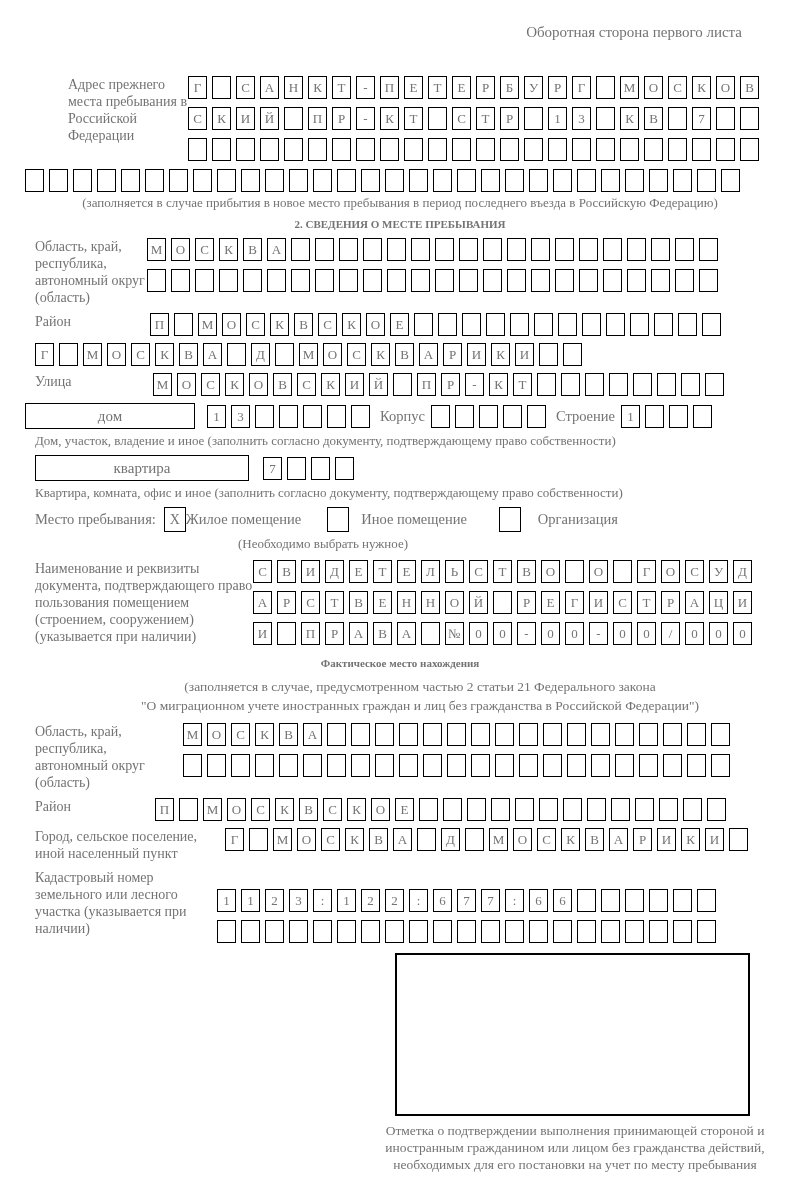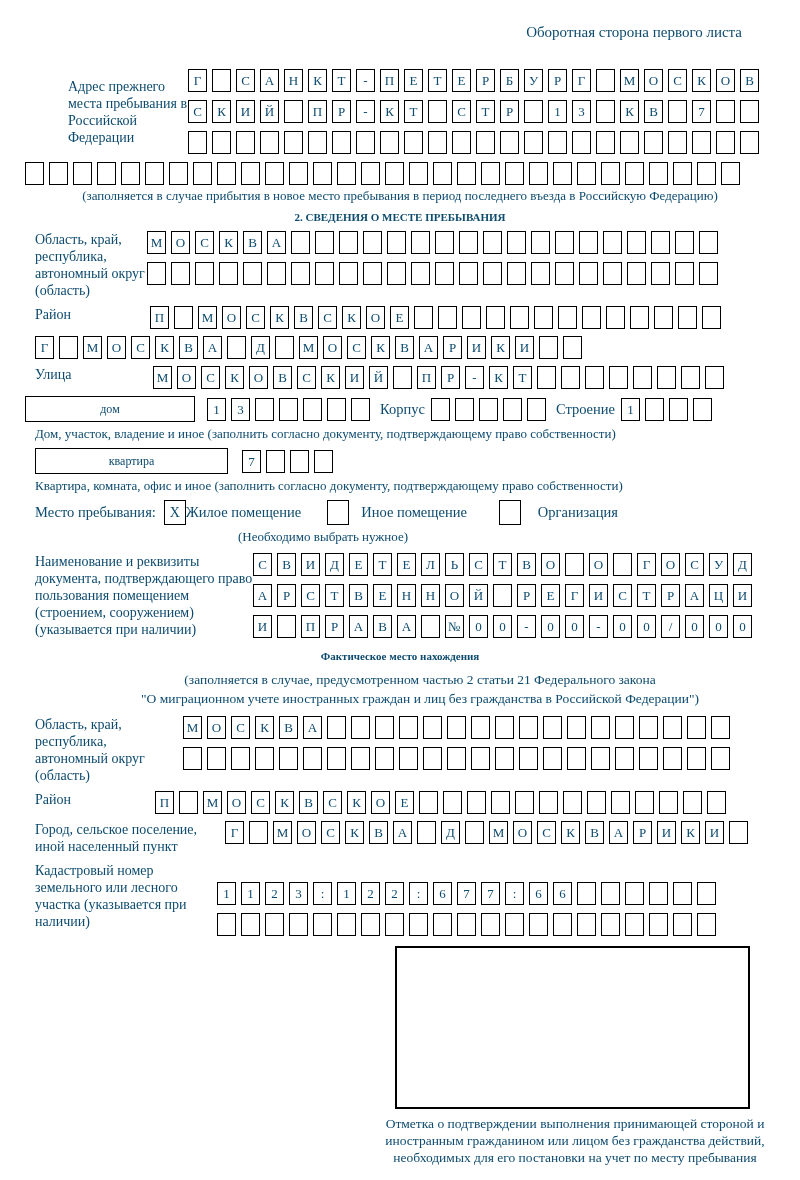--- a/index.html
+++ b/index.html
@@ -1,54 +1,54 @@
 <!DOCTYPE html>
 <html><head>
 <meta charset="utf-8">
 <style>
   html,body{margin:0;padding:0;background:#fff;}
   .page{position:relative;width:800px;height:1180px;overflow:hidden;background:#fff;
-        color:#0c4a6e;font-family:"Liberation Serif","DejaVu Serif",serif;}
+        color:#737373;font-family:"Liberation Serif","DejaVu Serif",serif;}
   .hdr{padding:24px 58px 0 0;text-align:right;font-size:15px;}
   .field{display:flex;align-items:flex-start;margin-left:35px;margin-bottom:7px;}
   .flabel{font-size:14px;line-height:17px;flex:0 0 auto;}
   .w120{width:120px;} .w112{width:112px;} .w115{width:115px;} .w135{width:135px;}
   .w118{width:118px;} .w218{width:218px;} .w148{width:148px;} .w190{width:190px;} .w182{width:182px;}
   .rows{display:flex;flex-direction:column;gap:8px;}
   .row{display:flex;gap:5px;}
   .cell{box-sizing:border-box;width:19px;height:23px;border:1.5px solid #000;
         display:flex;align-items:center;justify-content:center;
         font-size:13px;line-height:1;flex:0 0 auto;background:#fff;}
   .fullrow{margin:8px 0 3px 25px;}
   .caption{font-size:13px;line-height:16px;}
   .center{text-align:center;}
   .sec-title{font-weight:bold;font-size:11px;text-align:center;margin:7px 0 8px 0;}
   .wide-box{box-sizing:border-box;border:1.5px solid #000;height:26px;display:flex;
-            align-items:center;justify-content:center;font-size:12px;flex:0 0 auto;background:#fff;}
+            align-items:center;justify-content:center;font-size:15px;flex:0 0 auto;background:#fff;}
   .houserow{display:flex;align-items:center;margin-left:25px;margin-bottom:4px;}
   .aptrow{display:flex;align-items:center;margin-left:35px;margin-bottom:4px;}
   .mid{font-size:14.5px;line-height:26px;}
   .note{margin-left:35px;margin-bottom:6px;}
   .chkrow{display:flex;align-items:center;margin-left:35px;margin-bottom:4px;font-size:14.5px;}
   .checkbox{box-sizing:border-box;width:22px;height:25px;border:1.5px solid #000;display:flex;
             align-items:center;justify-content:center;font-size:14px;flex:0 0 auto;background:#fff;}
   .subnote{margin-left:238px;margin-bottom:8px;}
   .fact-cap{text-align:center;font-size:13.5px;line-height:19px;padding-left:40px;}
   .offset20{margin-top:20px;}
   .stamp-box{box-sizing:border-box;margin:10px 0 6px 395px;width:355px;height:163px;border:2px solid #000;background:#fff;}
   .stamp-cap{margin-left:380px;width:390px;text-align:center;font-size:13.5px;line-height:17px;}
 </style>
 </head>
 <body>
 
 <div class="page">
 
   <div class="hdr">Оборотная сторона первого листа</div>
 
-  <div class="field" style="margin-left:68px;margin-top:28px;margin-bottom:0;align-items:center;">
+  <div class="field" style="margin-left:68px;margin-top:35px;margin-bottom:0;">
     <div class="flabel w120">Адрес прежнего места пребывания в Российской Федерации</div>
     <div class="rows">
       <div class="row">
           <span class="cell">Г</span>
           <span class="cell"></span>
           <span class="cell">С</span>
           <span class="cell">А</span>
           <span class="cell">Н</span>
           <span class="cell">К</span>
           <span class="cell">Т</span>
@@ -329,21 +329,21 @@
     <div class="row" style="margin-left:6px;">
         <span class="cell">1</span>
         <span class="cell"></span>
         <span class="cell"></span>
         <span class="cell"></span>
       </div>
   </div>
   <div class="caption note">Дом, участок, владение и иное (заполнить согласно документу, подтверждающему право собственности)</div>
 
   <div class="aptrow">
-    <div class="wide-box" style="width:193px;">квартира</div>
+    <div class="wide-box" style="width:214px;">квартира</div>
     <div class="row" style="margin-left:14px;">
         <span class="cell">7</span>
         <span class="cell"></span>
         <span class="cell"></span>
         <span class="cell"></span>
       </div>
   </div>
   <div class="caption note">Квартира, комната, офис и иное (заполнить согласно документу, подтверждающему право собственности)</div>
 
   <div class="chkrow">

